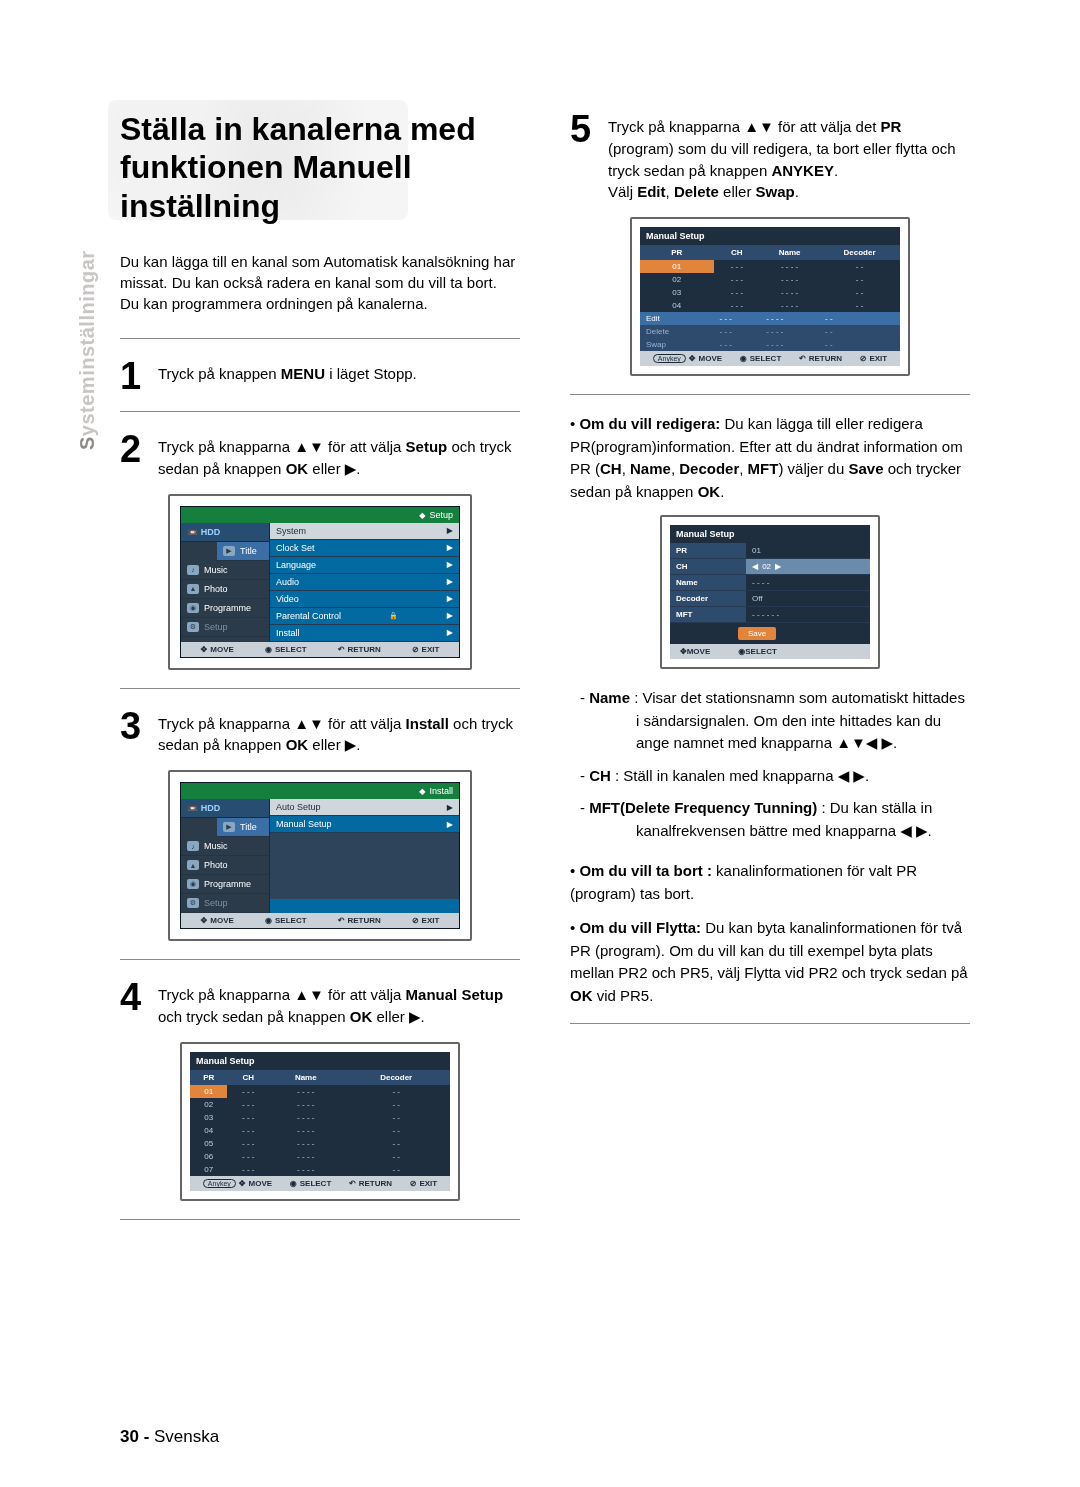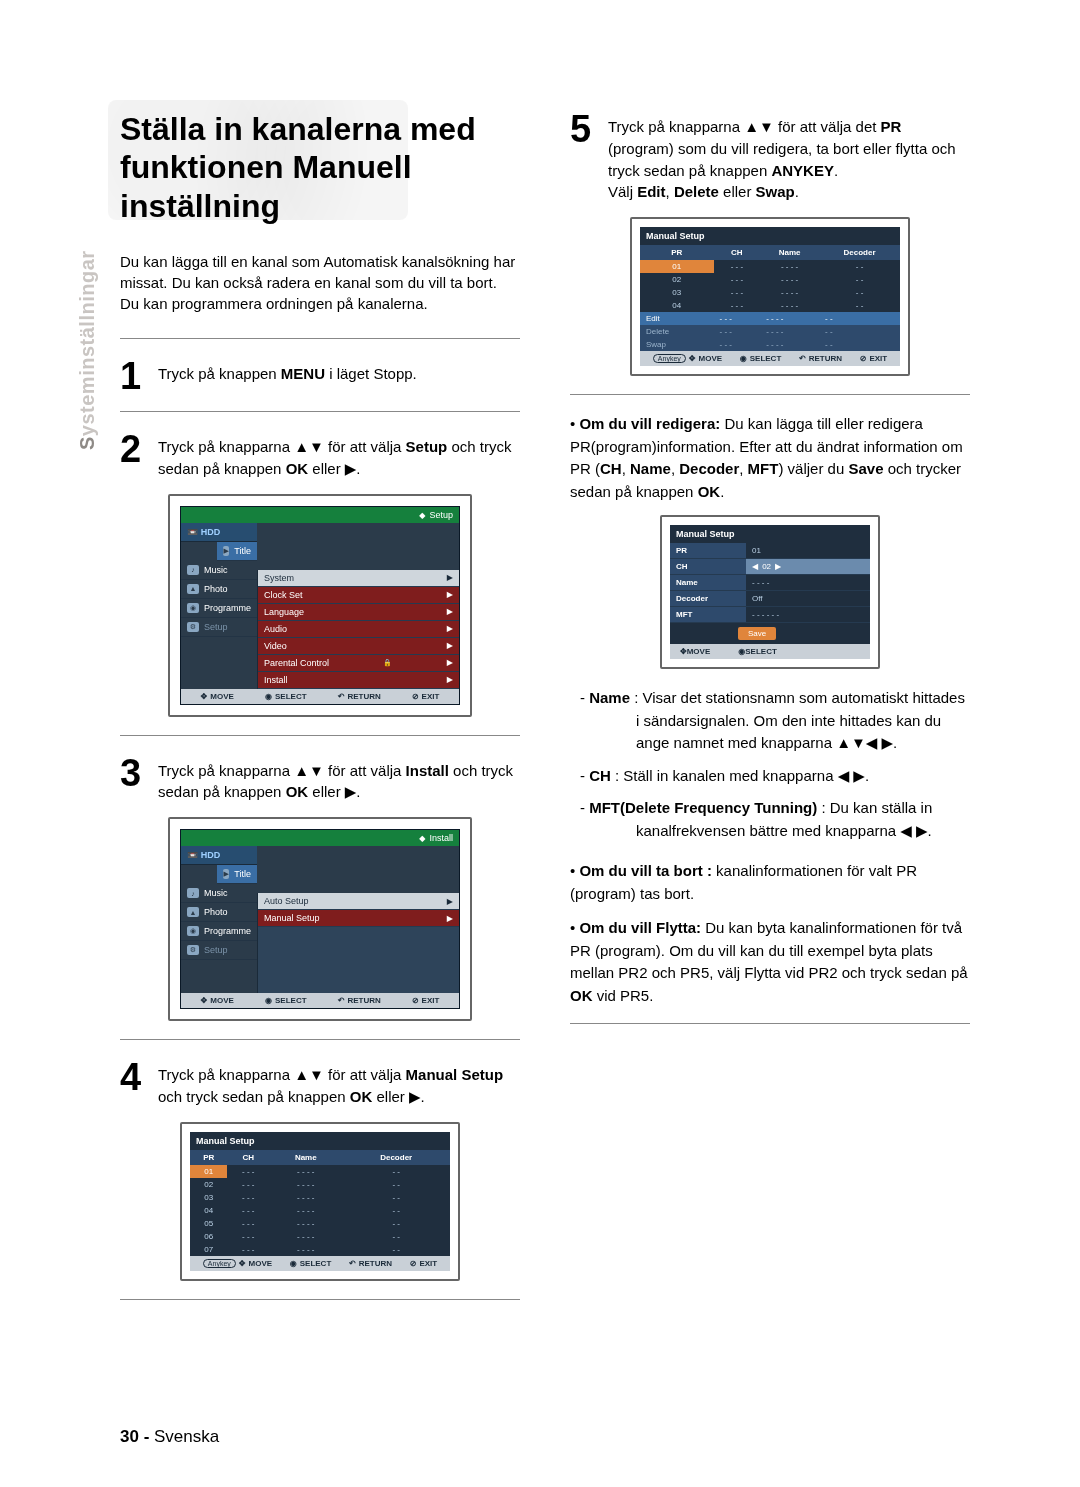--- a/index.html
+++ b/index.html
@@ -14,27 +14,27 @@
   hr.sep { border:none; border-top:1px solid #888; margin:16px 0 18px; }
   .step { display:flex; gap:10px; margin-bottom:14px; }
   .step-num { font-size:38px; font-weight:bold; line-height:1; width:28px; flex-shrink:0; }
   .step-body { font-size:15px; line-height:1.45; padding-top:6px; }
   
   .osdwrap { margin: 12px auto 18px; width:280px; border:2px solid #666; background:#fff; padding:10px; border-radius:2px;}
   .osd { background:#2b3b4a; color:#fff; font-size:9px; border:1px solid #0a1826;}
   .osd .crumb { text-align:right; padding:3px 6px; background:#15803d; font-size:9px;}
   .osd .crumb .dia{ font-size:8px; margin-right:4px;}
   .osd-body { display:flex; }
-  .osd-side { width:76px; background:#2b3b4a; }
+  .osd-side { width:88px; background:#2b3b4a; }
   .osd-side .hdr { background:#274d70; color:#9fd0ff; padding:4px 6px; font-weight:bold; border-bottom:1px solid #1a2a39;}
   .osd-side .row { display:flex; align-items:center; gap:5px; padding:4px 6px; border-bottom:1px solid #233445;}
   .osd-side .row.sel { background:#3a6ea5; color:#fff;margin-left:36px;}
   .osd-side .row .ico { display:inline-flex; width:12px; height:10px; background:#8aa7c2; border-radius:2px; align-items:center; justify-content:center; font-size:7px; color:#2b3b4a;}
   .osd-side .row.dim { color:#7a92a8; }
-  .osd-main { flex:1; background:#7f1d1d; border-left:1px solid #1a2a39;margin-top:47px;}
+  .osd-main { flex:1; background:#0369a1; border-left:1px solid #1a2a39;}
   .osd-main .item { display:flex; justify-content:space-between; padding:3px 6px; border-bottom:1px solid #253a50; align-items:center;}
   .osd-main .item.hl { background:#cfd6dc; color:#1a2a39; }
   .osd-main .item .arr { font-size:8px;}
   .osd-foot { background:#c9d0d7; color:#1a2a39; display:flex; justify-content:space-around; padding:3px 4px; font-size:8px; font-weight:bold;}
   .osd-foot .seg { display:flex; align-items:center; gap:3px;}
   
   .mswrap { margin: 10px auto 18px; width:260px; border:2px solid #666; background:#fff; padding:8px; border-radius:2px;}
   .ms { background:#1f2e3e; color:#fff; font-size:9px;}
   .ms .title { padding:4px 6px; font-weight:bold;}
   .ms table { width:100%; border-collapse:collapse;}

